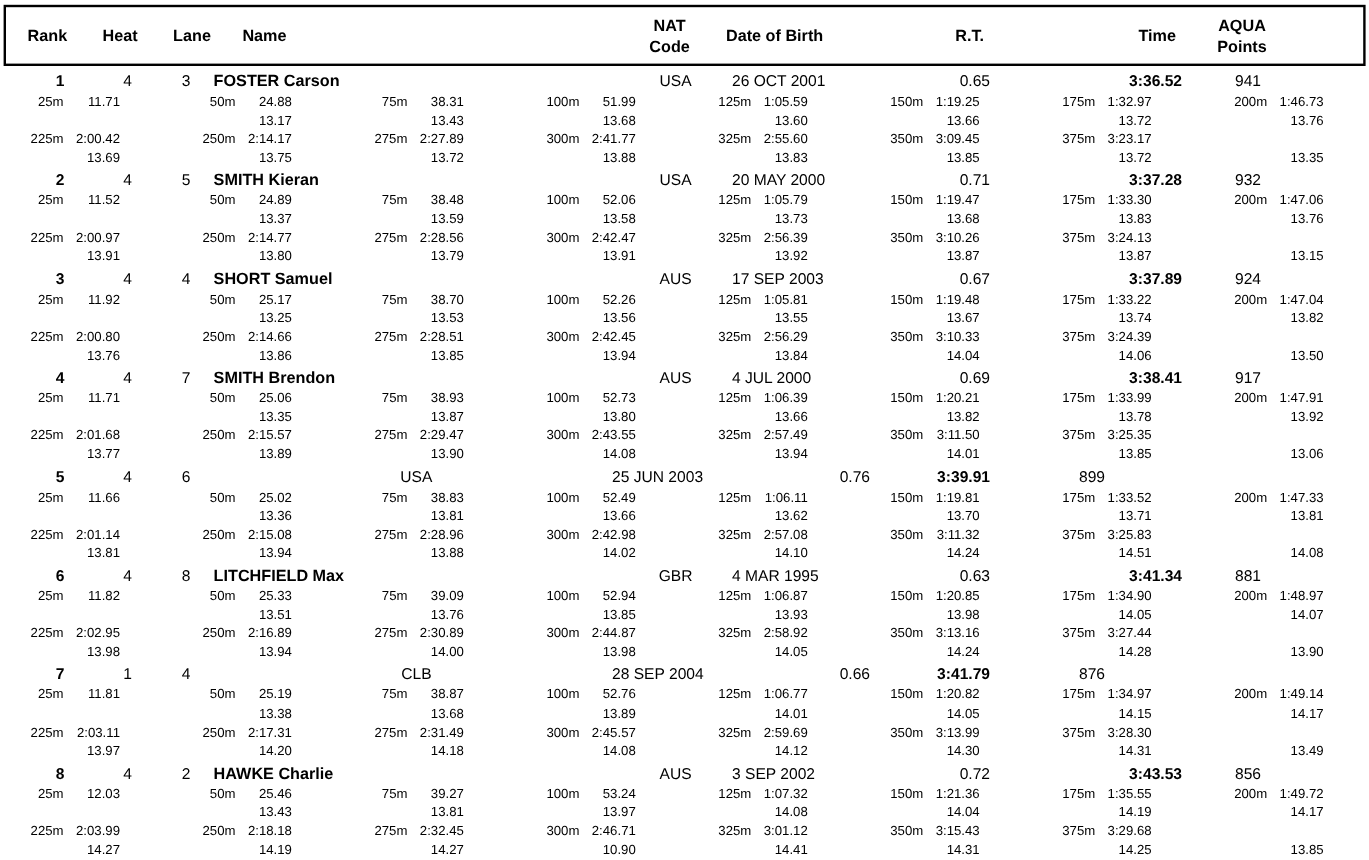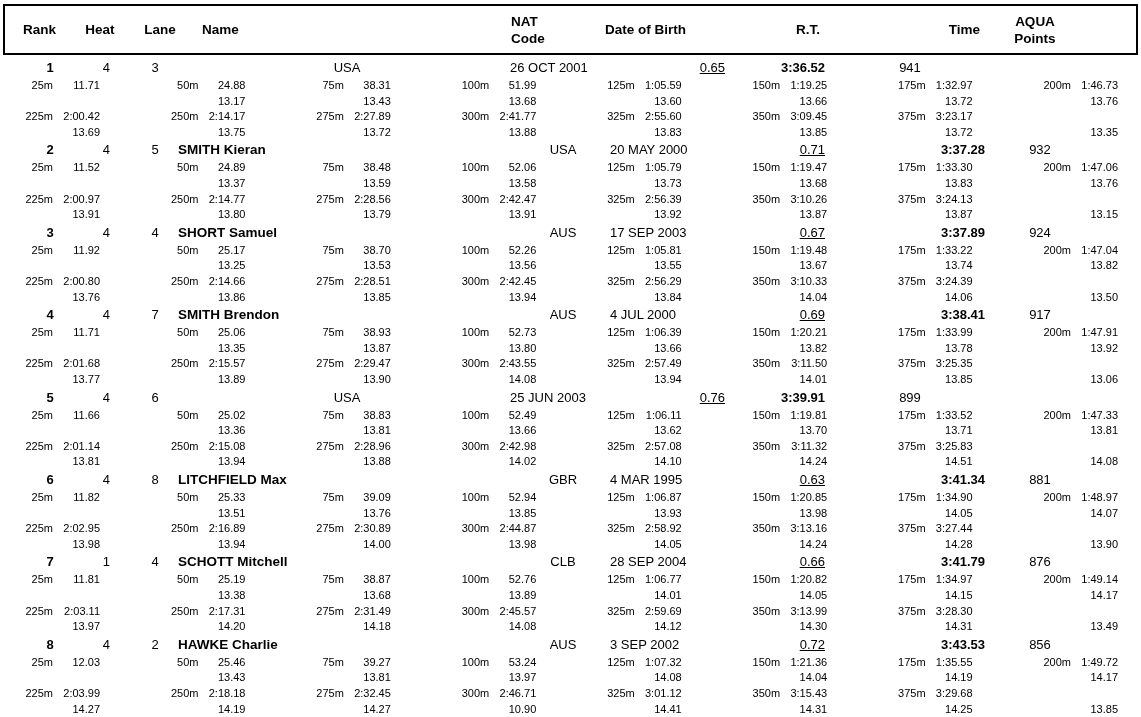--- a/index.html
+++ b/index.html
@@ -23,42 +23,42 @@
     margin:4px 3px 0 3px;
     border:2px solid #000;
     height:51px;
   }
   .header-box .grid { height:100%; align-items:center; }
   .hcell { font-weight:bold; font-size:13.5px; line-height:16px; }
   .h-rank  { padding-left:18px; }
   .h-heat  { text-align:center; padding-right:12px; }
   .h-lane  { text-align:center; padding-left:10px; }
   .h-name  { padding-left:19px; }
-  .h-nat   { text-align:left; padding-left:6px; line-height:17px; }
+  .h-nat   { text-align:center; padding-left:6px; line-height:17px; }
   .h-dob   { text-align:left; }
   .h-rt    { text-align:right; padding-right:5px; }
   .h-time  { text-align:right; padding-right:5px; }
   .h-aqua  { text-align:center; line-height:17px; }
 
   
   #rows { padding-top:3px; }
   .row-block { height:82.4px; }
   .main-row { font-size:13px; line-height:20px; height:20px; }
   .rank   { text-align:center; padding-left:20px; font-weight:bold; }
   .heat   { text-align:right; padding-right:12px; }
   .lane   { text-align:center; padding-left:10px; }
   .name   { padding-left:0; font-weight:bold; font-size:13.5px; }
   .nat    { text-align:center; padding-left:6px; }
   .dob    { }
-  .rt     { text-align:right; padding-right:5px;text-decoration:underline; }
+  .rt     { text-align:right; padding-right:5px; }
   .time   { text-align:right; padding-right:5px; font-weight:bold; }
   .points { text-align:center; }
 
   
-  .splits { margin-right:23px; }
+  .splits { margin-right:38px; }
   .srow {
     display:grid;
     grid-template-columns:100px repeat(7, 1fr);
     font-size:11px; line-height:15.6px; height:15.6px;
   }
   .scell { display:flex; justify-content:flex-end; }
   .sd { flex:1; text-align:right; padding-right:5px; }
   .sv { width:42px; text-align:right; white-space:nowrap; }
 </style>
 </head>
@@ -85,20 +85,21 @@
       </div>
     </div>
   </div>
 
   <div id="rows">
   <div class="row-block">
     <div class="grid main-row">
       <div class="rank">1</div>
       <div class="heat">4</div>
       <div class="lane">3</div>
+      <div class="name">FOSTER Carson</div>
       <div class="nat">USA</div>
       <div class="dob">26 OCT 2001</div>
       <div class="rt">0.65</div>
       <div class="time">3:36.52</div>
       <div class="points">941</div>
     </div>
     <div class="splits">
       <div class="srow">
         <div class="scell">
               <span class="sd">25m</span>
@@ -899,21 +900,20 @@
             </div>
       </div>
     </div>
   </div>
 
   <div class="row-block">
     <div class="grid main-row">
       <div class="rank">7</div>
       <div class="heat">1</div>
       <div class="lane">4</div>
-      <div class="name">SCHOTT Mitchell</div>
       <div class="nat">CLB</div>
       <div class="dob">28 SEP 2004</div>
       <div class="rt">0.66</div>
       <div class="time">3:41.79</div>
       <div class="points">876</div>
     </div>
     <div class="splits">
       <div class="srow">
         <div class="scell">
               <span class="sd">25m</span>

